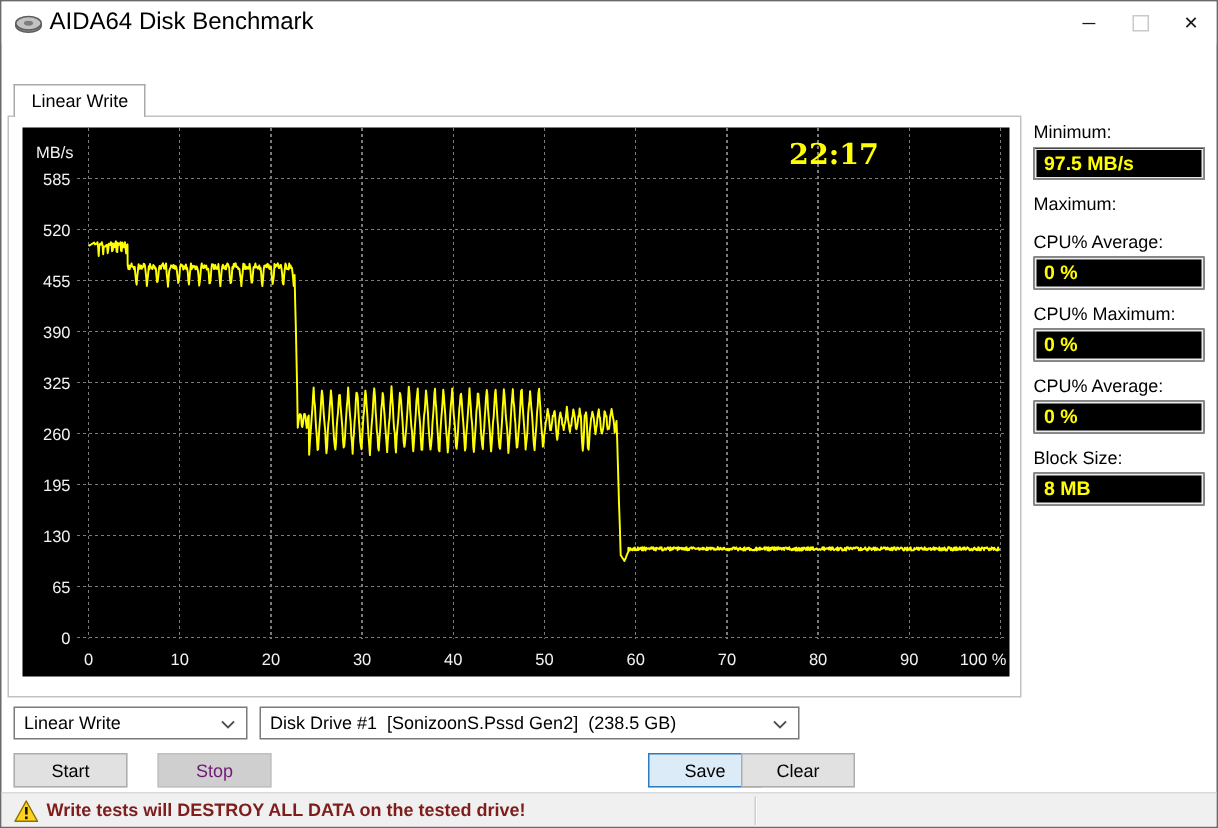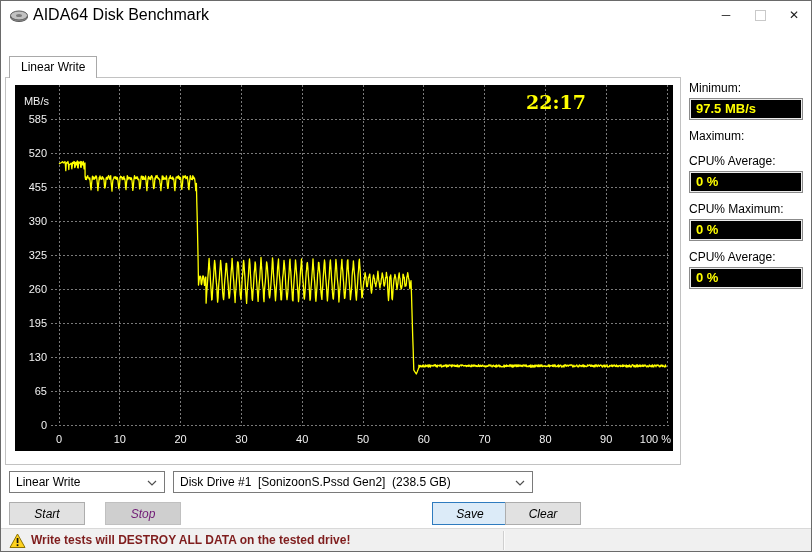--- a/index.html
+++ b/index.html
@@ -28,25 +28,25 @@
   .statlabel{font-size:12px;line-height:15px;color:#000;margin-bottom:2px;}
   .statbox{height:20px;border:1px solid #8b8b8b;background:#000;box-shadow:inset 0 0 0 1px #ececec;}
   .statbox span{display:block;padding-left:6px;font-size:13px;line-height:20px;font-weight:bold;color:#ffff00;white-space:pre;}
   
   .combo{position:absolute;height:22px;background:#fff;border:1px solid #7a7a7a;box-sizing:border-box;}
   .combo1{left:8px;top:470px;width:156px;}
   .combo2{left:172px;top:470px;width:360px;}
   .combotext{position:absolute;left:6px;top:0;font-size:12px;line-height:20px;color:#000;white-space:pre;}
   .chev{position:absolute;right:7px;top:8px;}
   
-  .btn{position:absolute;top:501px;width:76px;height:23px;box-sizing:border-box;font-family:"Liberation Sans",sans-serif;font-size:12px;color:#000;background:#e1e1e1;border:1px solid #adadad;padding:0;font-style:italic;}
+  .btn{position:absolute;top:501px;width:76px;height:23px;box-sizing:border-box;font-family:"Liberation Sans",sans-serif;font-size:12px;color:#000;background:#e1e1e1;border:1px solid #adadad;padding:0;}
   .btn-start{left:8px;}
   .btn-stop{left:104px;background:#cfcfcf;border-color:#c0c0c0;color:#701a75;}
   .btn-save{left:405px;background:#dcebf8;border-color:#2e7bbf;margin-left:26px;}
-  .btn-clear{left:504px;}
+  .btn-clear{left:493px;}
   
   .statusbar{position:absolute;left:0;top:527px;width:100%;height:24px;background:#f0f0f0;border-top:1px solid #d9d9d9;}
   .statusmsg{position:absolute;left:30px;top:0;font-size:12px;font-weight:bold;line-height:23px;color:#7f1d1d;}
   .statussep{position:absolute;left:502px;top:2px;width:1px;height:19px;background:#cfcfcf;border-right:1px solid #fbfbfb;}
   .warnicon{position:absolute;left:8px;top:4px;}
 </style>
 </head>
 <body>
 
 <div id="window">
@@ -144,20 +144,26 @@
       <div class="statbox">
           <span>0 %</span>
         </div>
     </div>
     <div class="stat">
       <div class="statlabel">CPU% Average:</div>
       <div class="statbox">
           <span>0 %</span>
         </div>
     </div>
+    <div class="stat">
+      <div class="statlabel">Block Size:</div>
+      <div class="statbox">
+          <span>8 MB</span>
+        </div>
+    </div>
   </div>
 
   <div class="combo combo1">
     <span class="combotext">Linear Write</span>
     <svg class="chev" width="10" height="6" viewBox="0 0 10 6">
         <path d="M1 1 L5 5 L9 1" stroke="#505050" stroke-width="1.2" fill="none"></path>
       </svg>
   </div>
   <div class="combo combo2">
     <span class="combotext">Disk Drive #1  [SonizoonS.Pssd Gen2]  (238.5 GB)</span>

